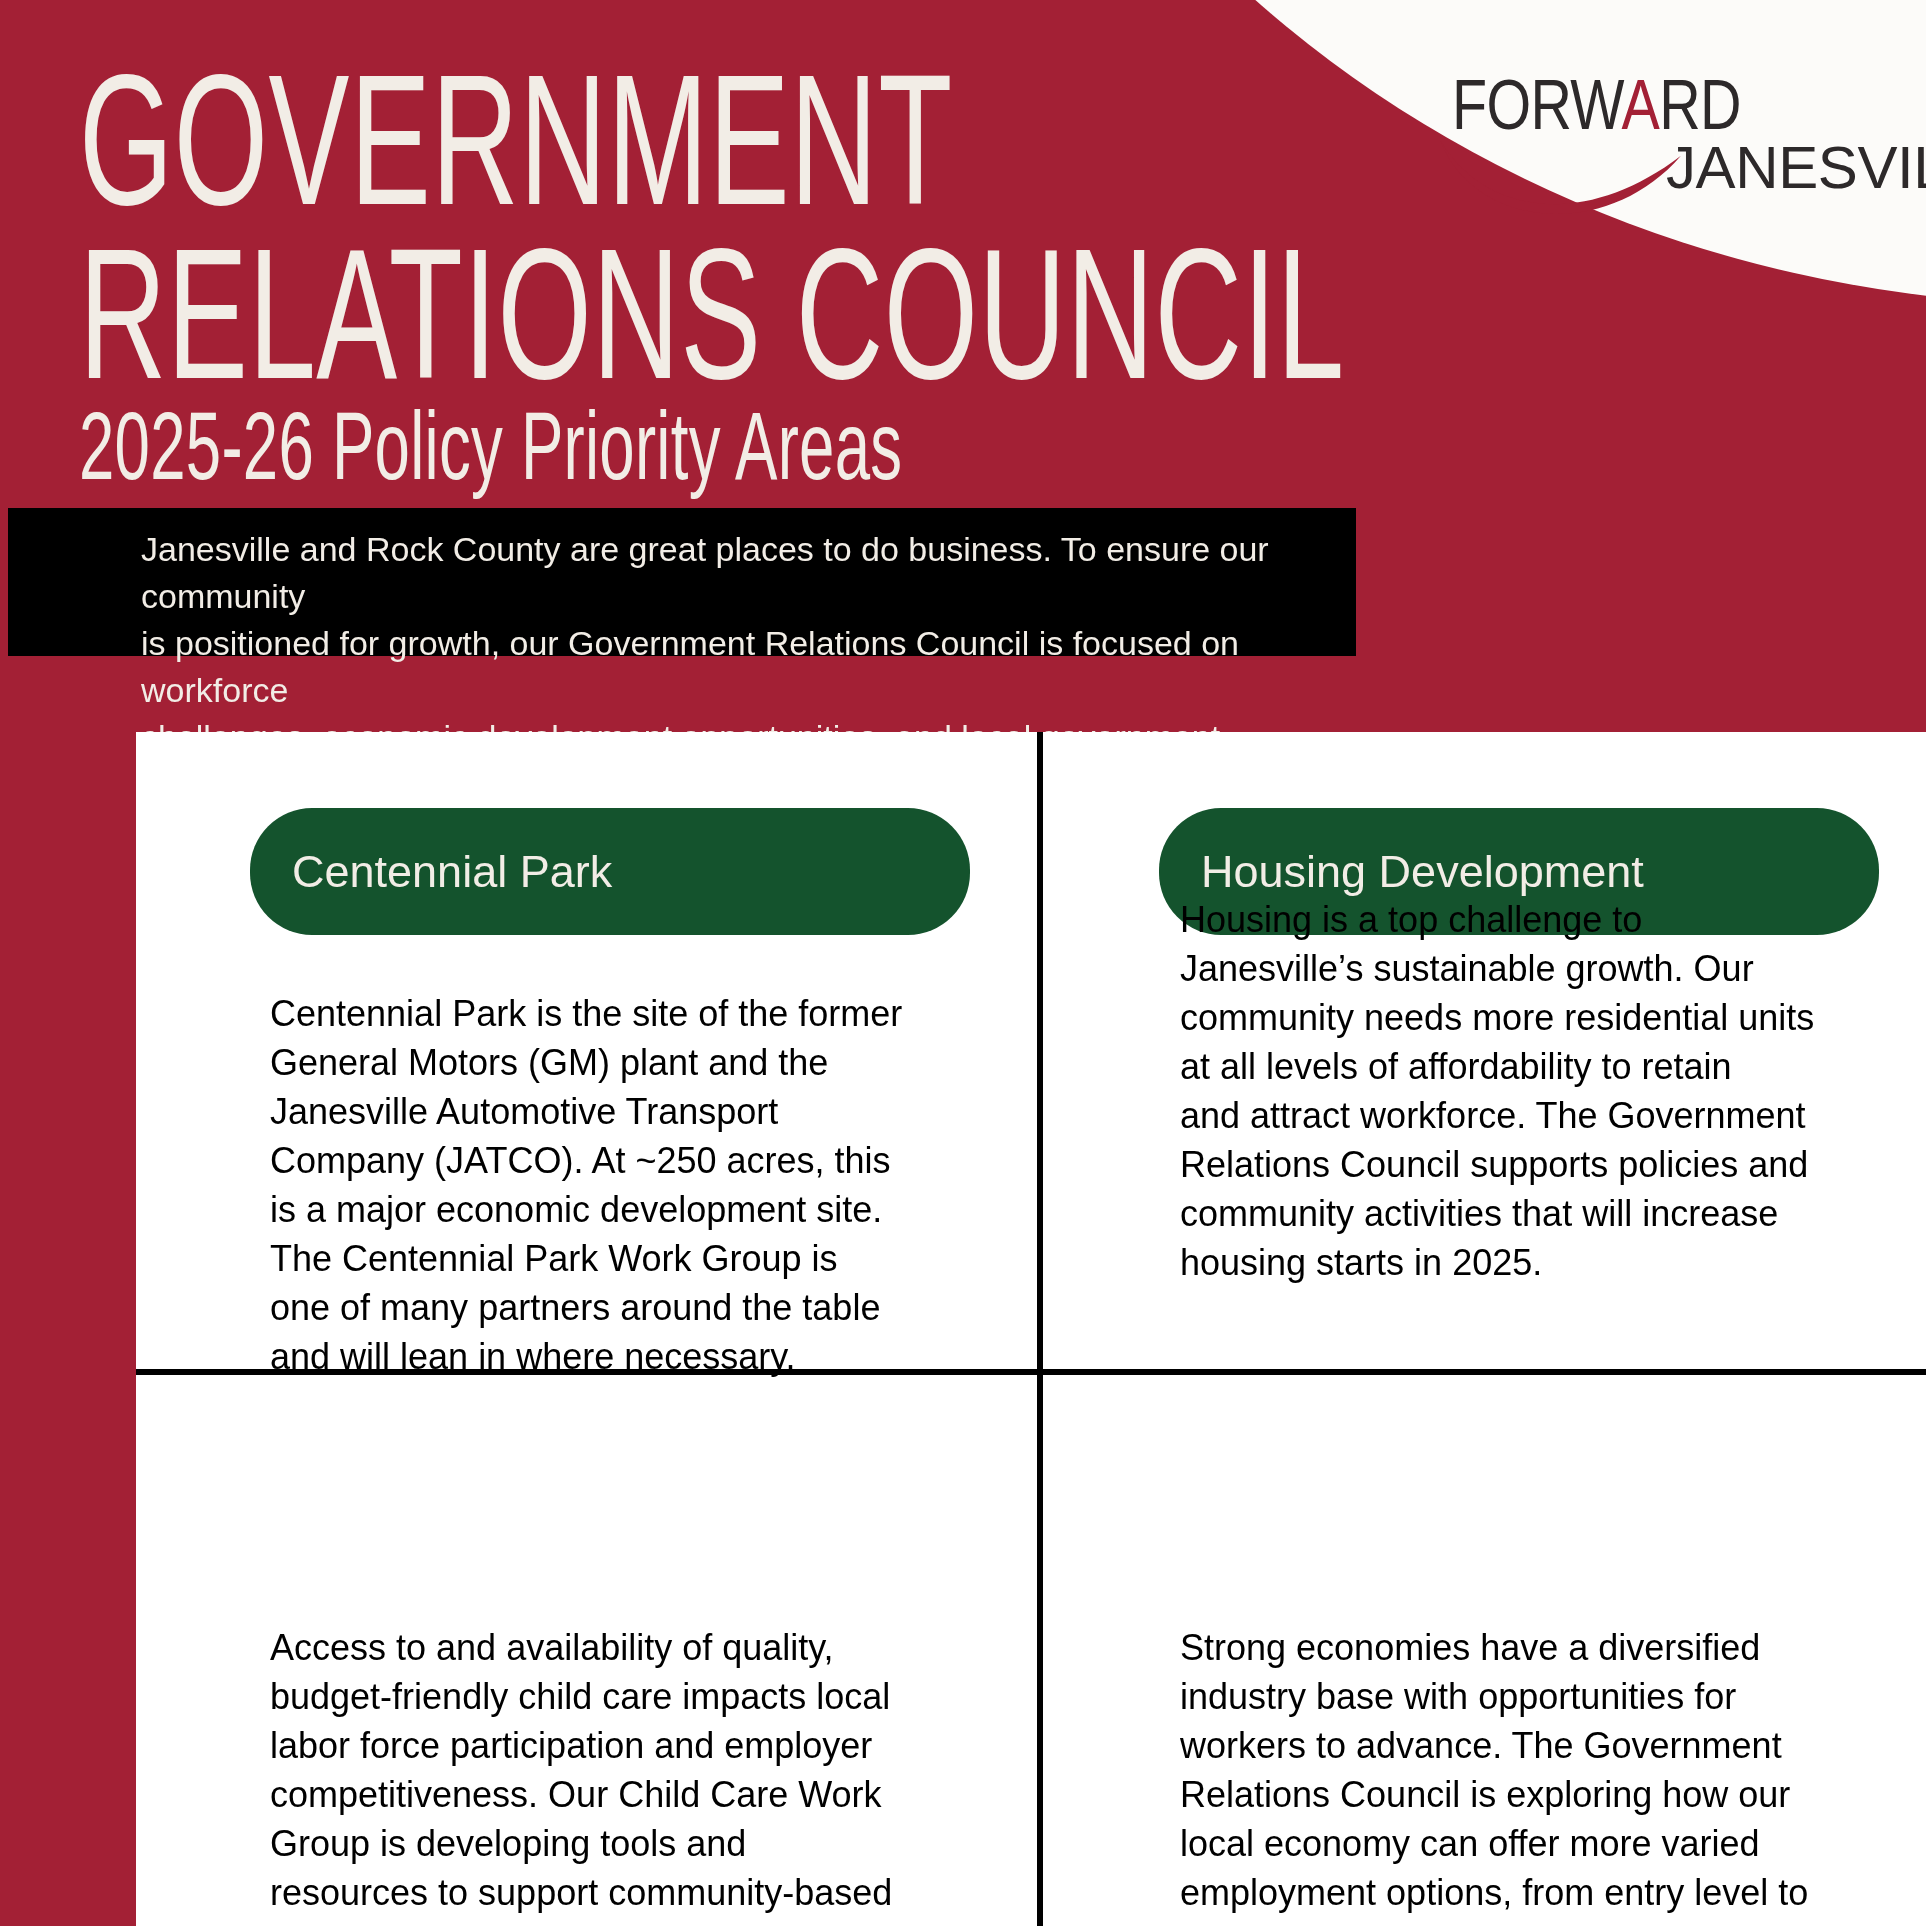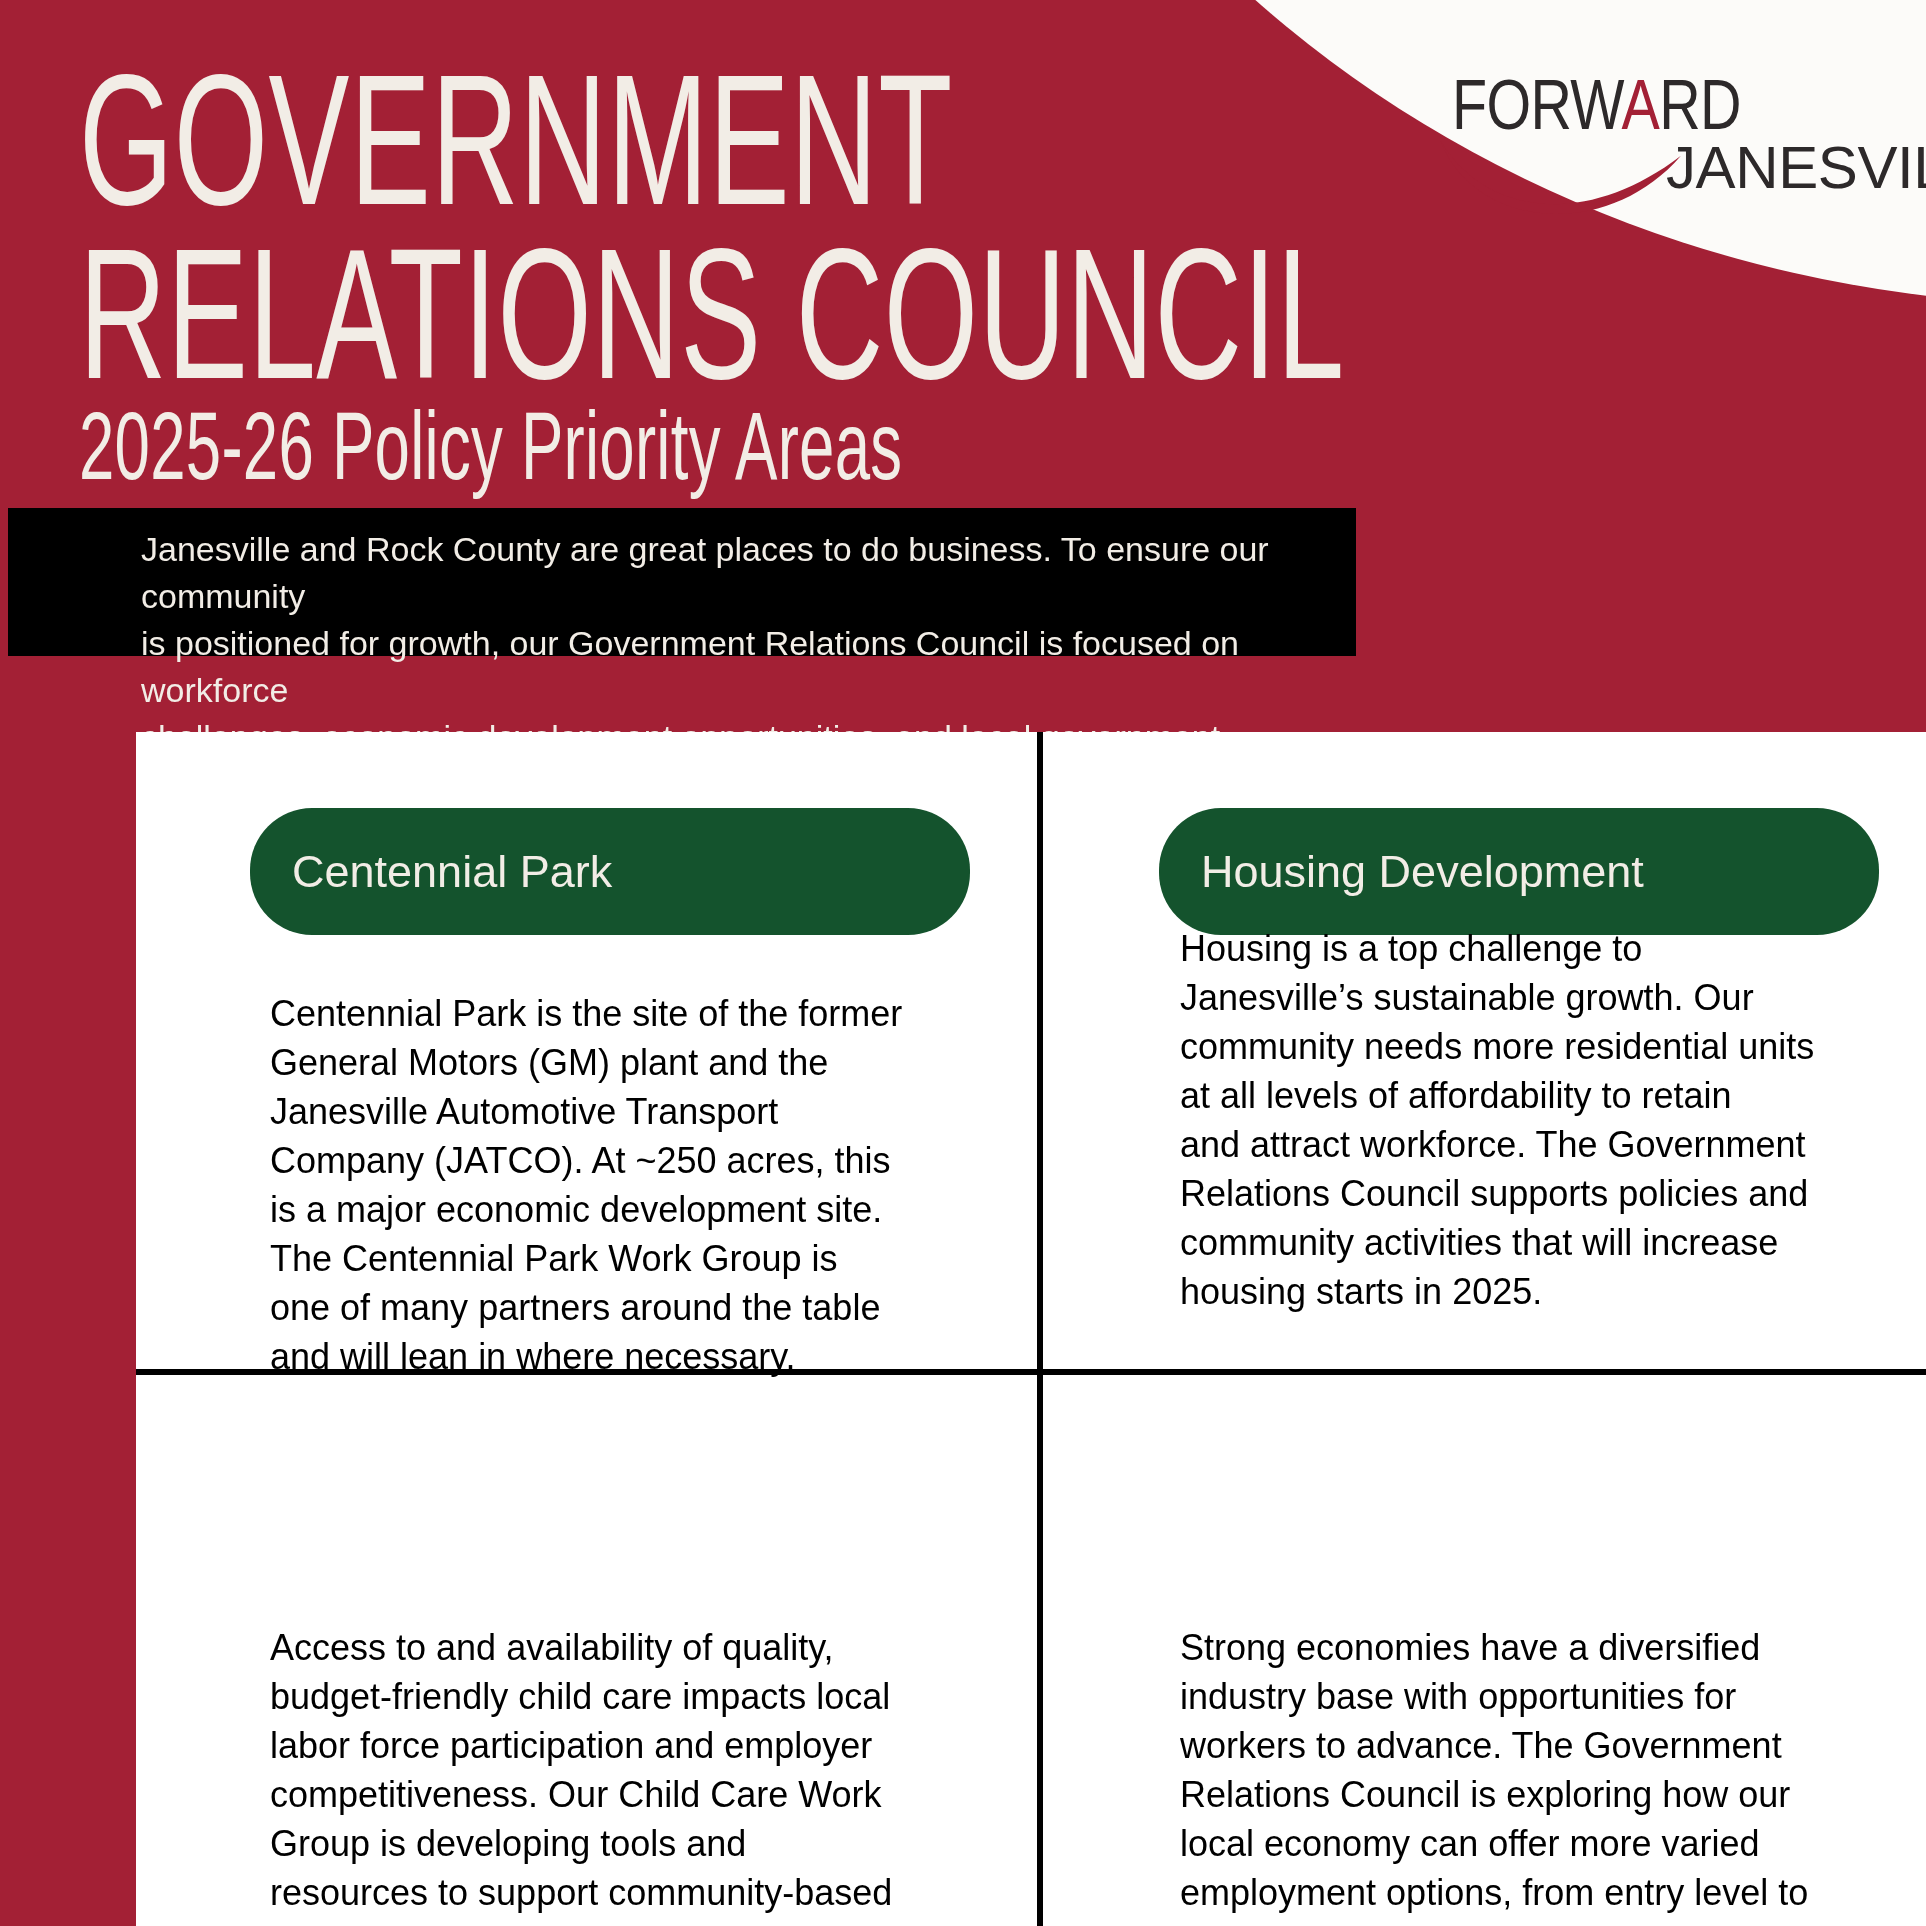--- a/index.html
+++ b/index.html
@@ -50,21 +50,21 @@
   .pill{
     position:absolute;width:720px;height:127px;border-radius:62px;background:#14532d;
     color:#F2EDE6;font-size:45px;line-height:127px;padding-left:42px;
     box-sizing:border-box;white-space:nowrap;
   }
   .body-text{
     position:absolute;width:720px;font-size:36px;line-height:49px;color:#000;
     white-space:pre-line;
   }
   #pill-0{left:250px;top:808px;}  #body-0{left:270px;top:989px;}
-  #pill-1{left:1159px;top:808px;} #body-1{left:1180px;top:924px;}
+  #pill-1{left:1159px;top:808px;} #body-1{left:1180px;top:895px;}
   #pill-2{left:250px;top:1465px;}  #body-2{left:270px;top:1623px;}
   #pill-3{left:1159px;top:1465px;} #body-3{left:1180px;top:1623px;}
 </style>
 </head>
 <body>
 
 <div id="page">
 
   <div class="blob"></div>
 

